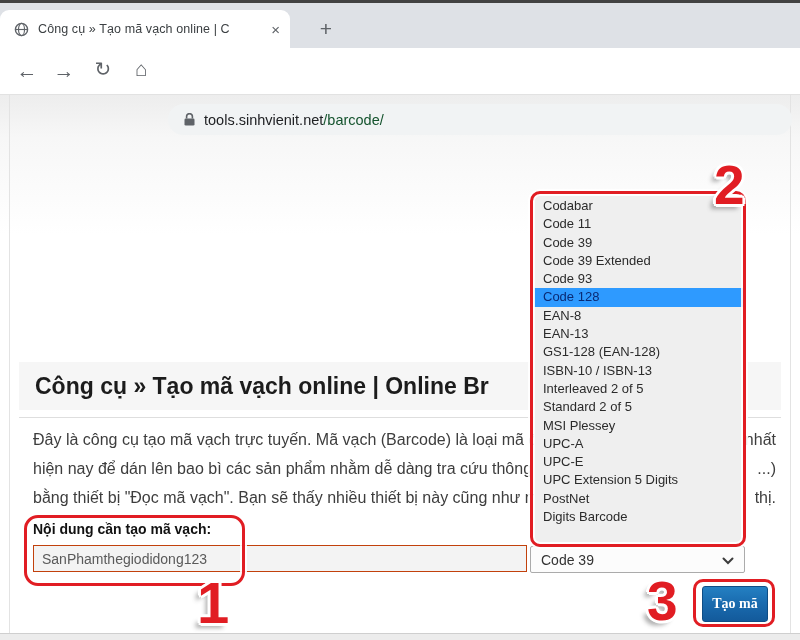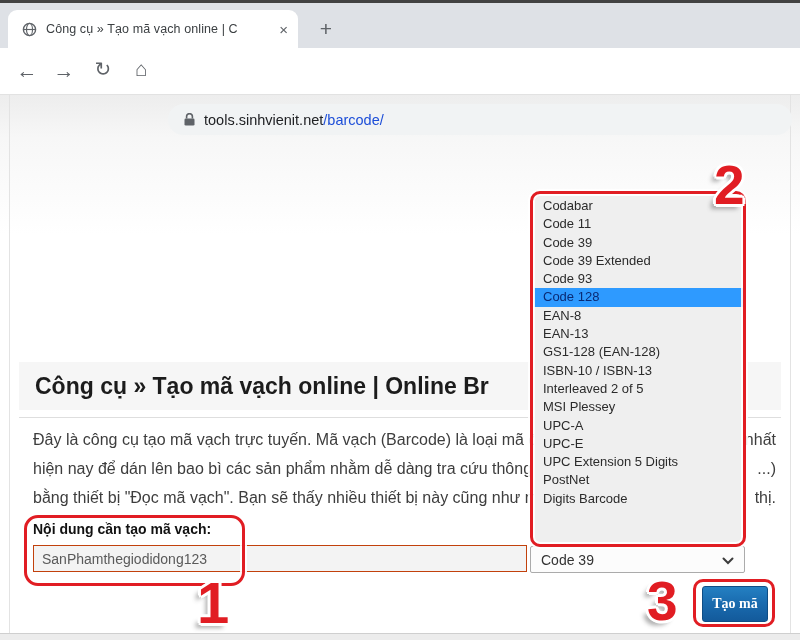--- a/index.html
+++ b/index.html
@@ -7,21 +7,21 @@
   body {
     position:relative;
     font-family:"Liberation Sans","DejaVu Sans",sans-serif;
     background:#ffffff;
     color:#222;
   }
   
   .top-edge { position:absolute; left:0; top:0; width:800px; height:3px; background:#424242; z-index:30; }
   .tabbar { position:absolute; left:0; top:3px; width:800px; height:45px; background:#dee1e6; z-index:20; }
   .tab {
-    position:absolute; left:8px; top:7px; width:290px; height:38px;
+    position:absolute; left:0; top:7px; width:290px; height:38px;
     background:#ffffff; border-radius:9px 9px 0 0;
     display:flex; align-items:center; padding:0 10px 0 14px;
   }
   .tab-favicon { flex:0 0 auto; width:15px; height:15px; margin-right:9px; display:flex; }
   .tab-title {
     flex:1 1 auto; font-size:12.5px; color:#3c4043; white-space:nowrap;
     overflow:hidden; letter-spacing:.1px;
   }
   .tab-close { flex:0 0 auto; font-size:15px; color:#5f6368; margin-left:6px; cursor:default; line-height:1; }
   .newtab-btn {
@@ -35,21 +35,21 @@
   .icon-forward { position:absolute; left:51px;  top:12px; width:26px; font-size:21px; }
   .icon-reload  { position:absolute; left:90px;  top:11px; width:26px; font-size:20px; }
   .icon-home    { position:absolute; left:128px; top:10px; width:26px; font-size:21px; }
   .urlbar {
     position:absolute; left:168px; top:56px; width:624px; height:31px;
     background:#f1f3f4; border-radius:16px; display:flex; align-items:center; padding:0 16px;
   }
   .lock { display:flex; margin-right:9px; }
   .url-text { font-size:14.5px; white-space:nowrap; }
   .url-domain { color:#202124; }
-  .url-path { color:#1d4ed8; }
+  .url-path { color:#14532d; }
   
   .page {
     position:absolute; left:0; top:95px; width:800px; height:538px;
     background:linear-gradient(180deg,#ededed 0%,#f7f7f7 8%,#ffffff 26%);
     z-index:1;
   }
   .edge-line { position:absolute; top:95px; height:538px; width:1px; background:#e3e3e3; z-index:2; }
   .edge-left { left:9px; } .edge-right { left:790px; }
   .footer-strip { position:absolute; left:0; top:633px; width:800px; height:7px;
     background:#ececec; border-top:1px solid #cfcfcf; z-index:2; }
@@ -206,20 +206,21 @@
     <div class="dd-item">Code 11</div>
     <div class="dd-item">Code 39</div>
     <div class="dd-item">Code 39 Extended</div>
     <div class="dd-item">Code 93</div>
     <div class="dd-item hl">Code 128</div>
     <div class="dd-item">EAN-8</div>
     <div class="dd-item">EAN-13</div>
     <div class="dd-item">GS1-128 (EAN-128)</div>
     <div class="dd-item">ISBN-10 / ISBN-13</div>
     <div class="dd-item">Interleaved 2 of 5</div>
+    <div class="dd-item">Standard 2 of 5</div>
     <div class="dd-item">MSI Plessey</div>
     <div class="dd-item">UPC-A</div>
     <div class="dd-item">UPC-E</div>
     <div class="dd-item">UPC Extension 5 Digits</div>
     <div class="dd-item">PostNet</div>
     <div class="dd-item">Digits Barcode</div>
   </div>
 
 <div class="ann-rect ann-1"></div>
 <div class="ann-rect ann-2"></div>

